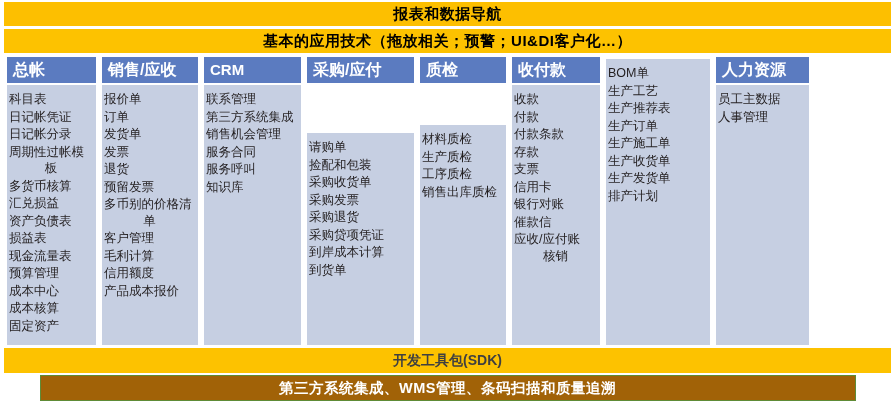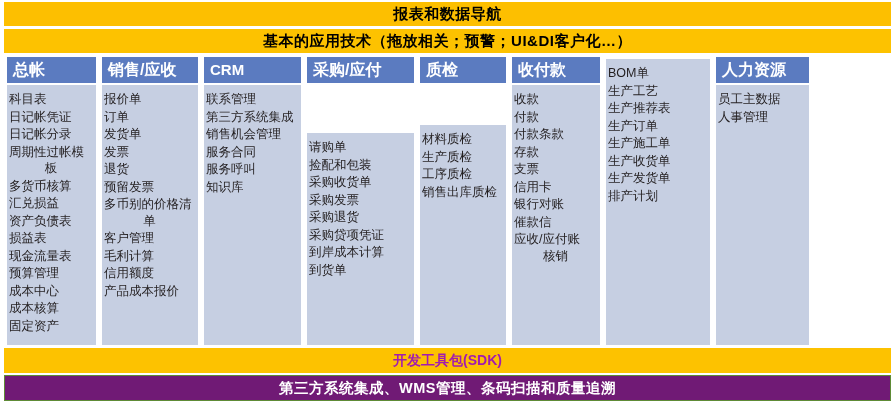--- a/index.html
+++ b/index.html
@@ -108,33 +108,33 @@
   .w8 { width: 104px; }
   .w9 { width: 93px; }
 
   
   .sdk-bar {
     box-sizing: border-box;
     width: 887px;
     margin: 3px auto 0 auto;
     height: 25px;
     background: #FDC200;
-    color: #a21caf;
+    color: #404040;
     font-size: 14px;
     font-weight: bold;
     display: flex;
     align-items: center;
     justify-content: center;
   }
   .green-bar {
     box-sizing: border-box;
-    width: 887px;
+    width: 816px;
     margin: 2px auto 0 auto;
     height: 26px;
-    background: #701a75;
+    background: #a16207;
     border: 1px solid #5E8B36;
     color: #ffffff;
     font-size: 14.5px;
     font-weight: bold;
     display: flex;
     align-items: center;
     justify-content: center;
     letter-spacing: 0.5px;
   }
 </style>

